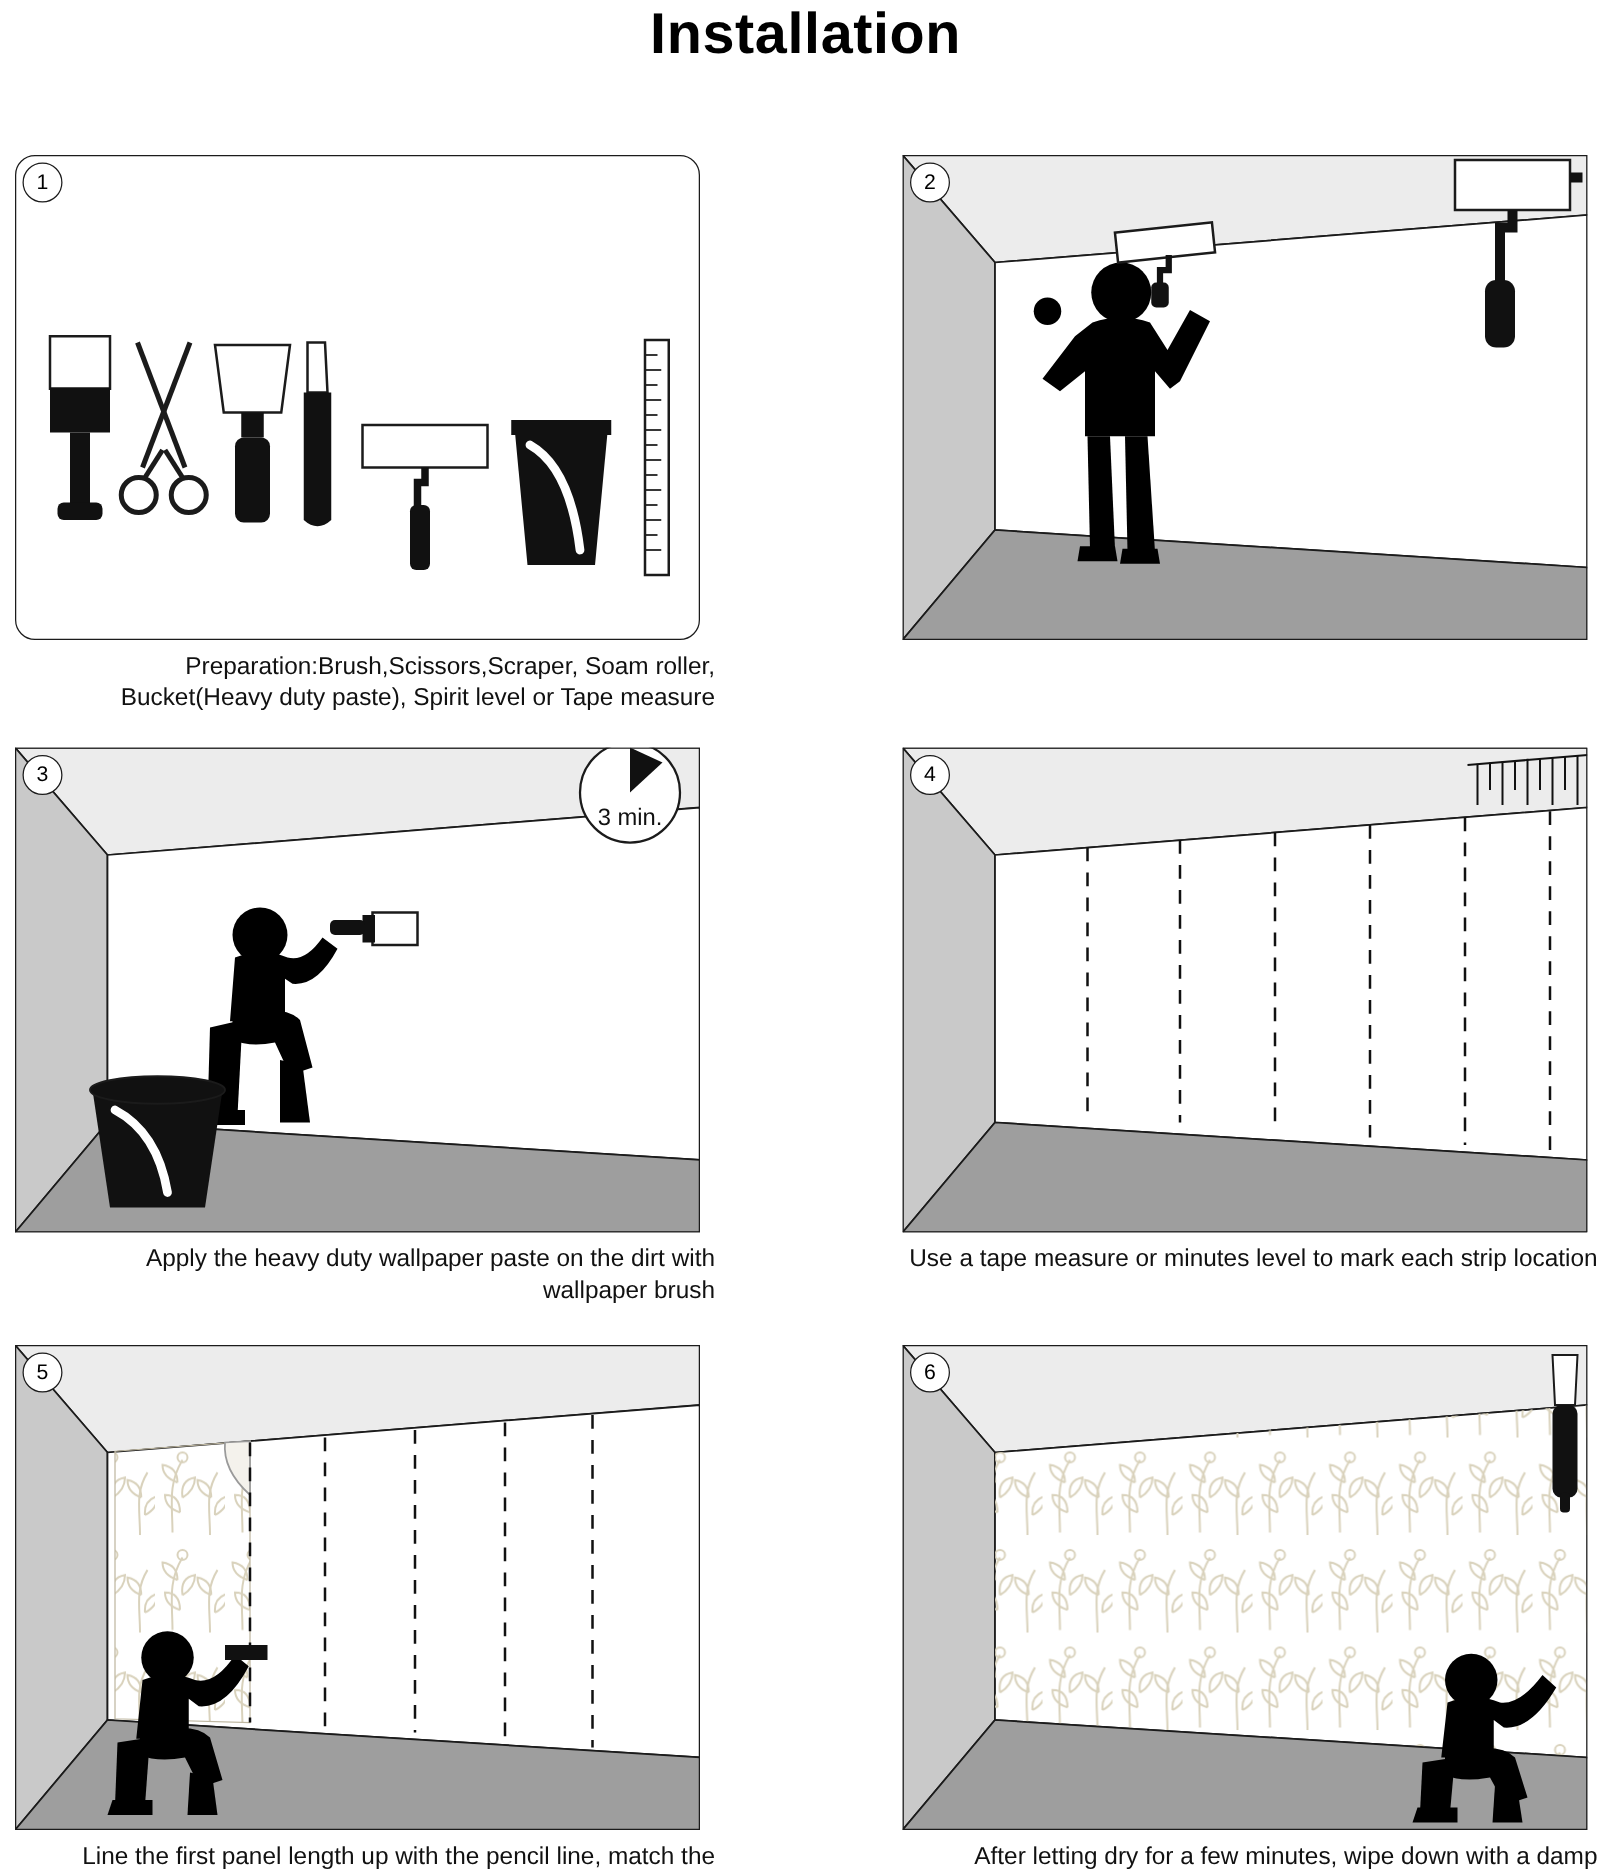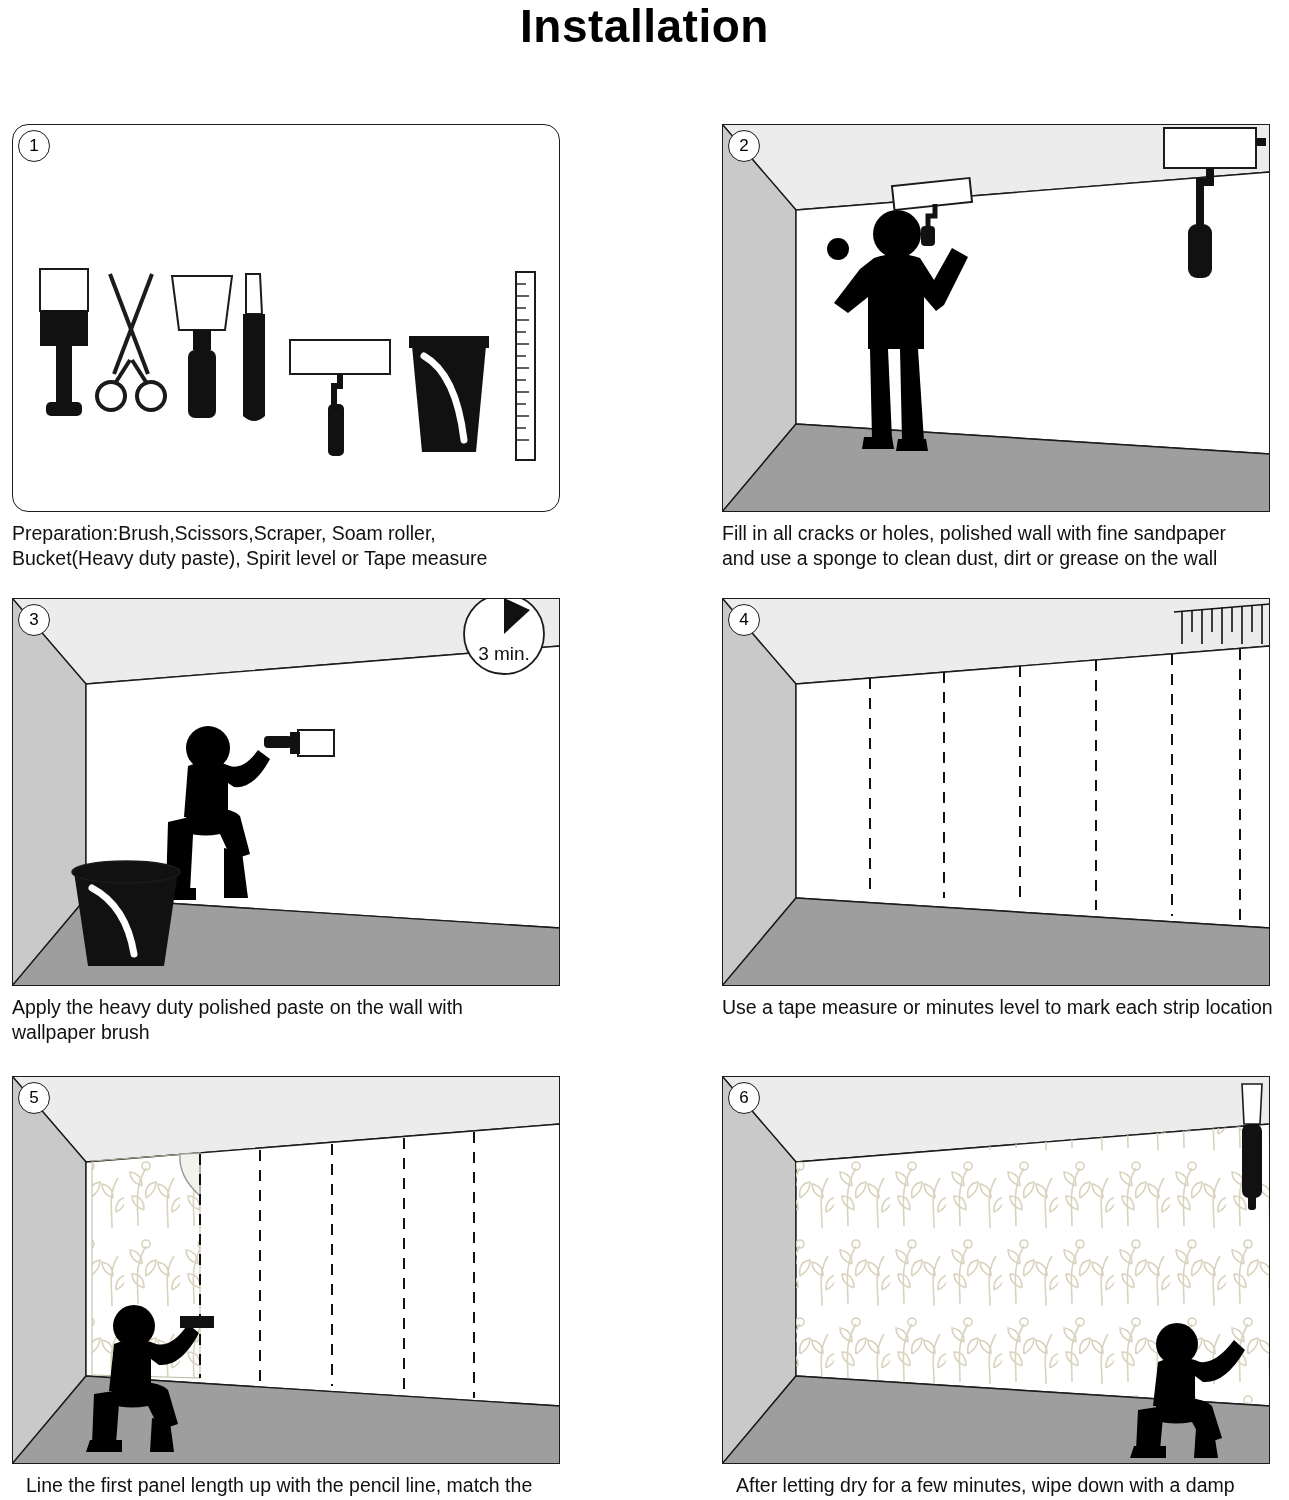--- a/index.html
+++ b/index.html
@@ -50,20 +50,21 @@
     display:flex;align-items:center;justify-content:center;
     font-size:17px;
     z-index:20;
   }
   .caption{
     font-size:19.5px;
     line-height:1.28;
     margin-top:9px;
     color:#111;
     white-space:pre-line;
+    text-align:right;
   }
   .caption.indent{ text-indent:14px; }
   svg{display:block;}
 </style>
 </head>
 <body>
 
 <h1 class="title">Installation</h1>
 
 <div class="grid">
@@ -169,22 +170,20 @@
         <g>
           <rect x="442" y="4" width="92" height="40" fill="#fff" stroke="#1b1b1b" stroke-width="2"></rect>
           <rect x="534" y="14" width="10" height="8" fill="#111"></rect>
           <path d="M488 44 L488 58 L478 58 L478 104" fill="none" stroke="#111" stroke-width="8"></path>
           <rect x="466" y="100" width="24" height="54" rx="9" fill="#111"></rect>
         </g>
       </svg>
       <div class="frame"></div>
       <div class="badge">2</div>
     </div>
-    <div class="caption">Fill in all cracks or holes, polished wall with fine sandpaper
-and use a sponge to clean dust, dirt or grease on the wall</div>
   </div>
 
   <div class="step" style="left:12px;top:540px;width:560px;">
     <div class="panel" style="width:548px;height:388px;">
       <svg width="548" height="388" viewBox="0 0 548 388">
         <polygon points="0,0 548,0 548,48 74,86" fill="#ececec" stroke="#1b1b1b" stroke-width="1.4"></polygon>
         <polygon points="0,0 74,86 74,300 0,388" fill="#c9c9c9" stroke="#1b1b1b" stroke-width="1.4"></polygon>
         <polygon points="74,86 548,48 548,330 74,300" fill="#ffffff" stroke="#1b1b1b" stroke-width="1.4"></polygon>
         <polygon points="0,388 74,300 548,330 548,388" fill="#9e9e9e" stroke="#1b1b1b" stroke-width="1.4"></polygon>
 
@@ -211,21 +210,21 @@
 
         <g>
           <circle cx="492" cy="36" r="40" fill="#fff" stroke="#1b1b1b" stroke-width="1.8"></circle>
           <path d="M492 36 L492 0 L518 12 Z" fill="#111"></path>
         </g>
         <text x="492" y="62" text-anchor="middle" font-family="Liberation Sans, sans-serif" font-size="19" fill="#111">3 min.</text>
       </svg>
       <div class="frame"></div>
       <div class="badge">3</div>
     </div>
-    <div class="caption">Apply the heavy duty polished paste on the wall with
+    <div class="caption">Apply the heavy duty wallpaper paste on the dirt with
 wallpaper brush</div>
   </div>
 
   <div class="step" style="left:722px;top:540px;width:556px;">
     <div class="panel" style="width:548px;height:388px;">
       <svg width="548" height="388" viewBox="0 0 548 388">
         <polygon points="0,0 548,0 548,48 74,86" fill="#ececec" stroke="#1b1b1b" stroke-width="1.4"></polygon>
         <polygon points="0,0 74,86 74,300 0,388" fill="#c9c9c9" stroke="#1b1b1b" stroke-width="1.4"></polygon>
         <polygon points="74,86 548,48 548,330 74,300" fill="#ffffff" stroke="#1b1b1b" stroke-width="1.4"></polygon>
         <polygon points="0,388 74,300 548,330 548,388" fill="#9e9e9e" stroke="#1b1b1b" stroke-width="1.4"></polygon>

